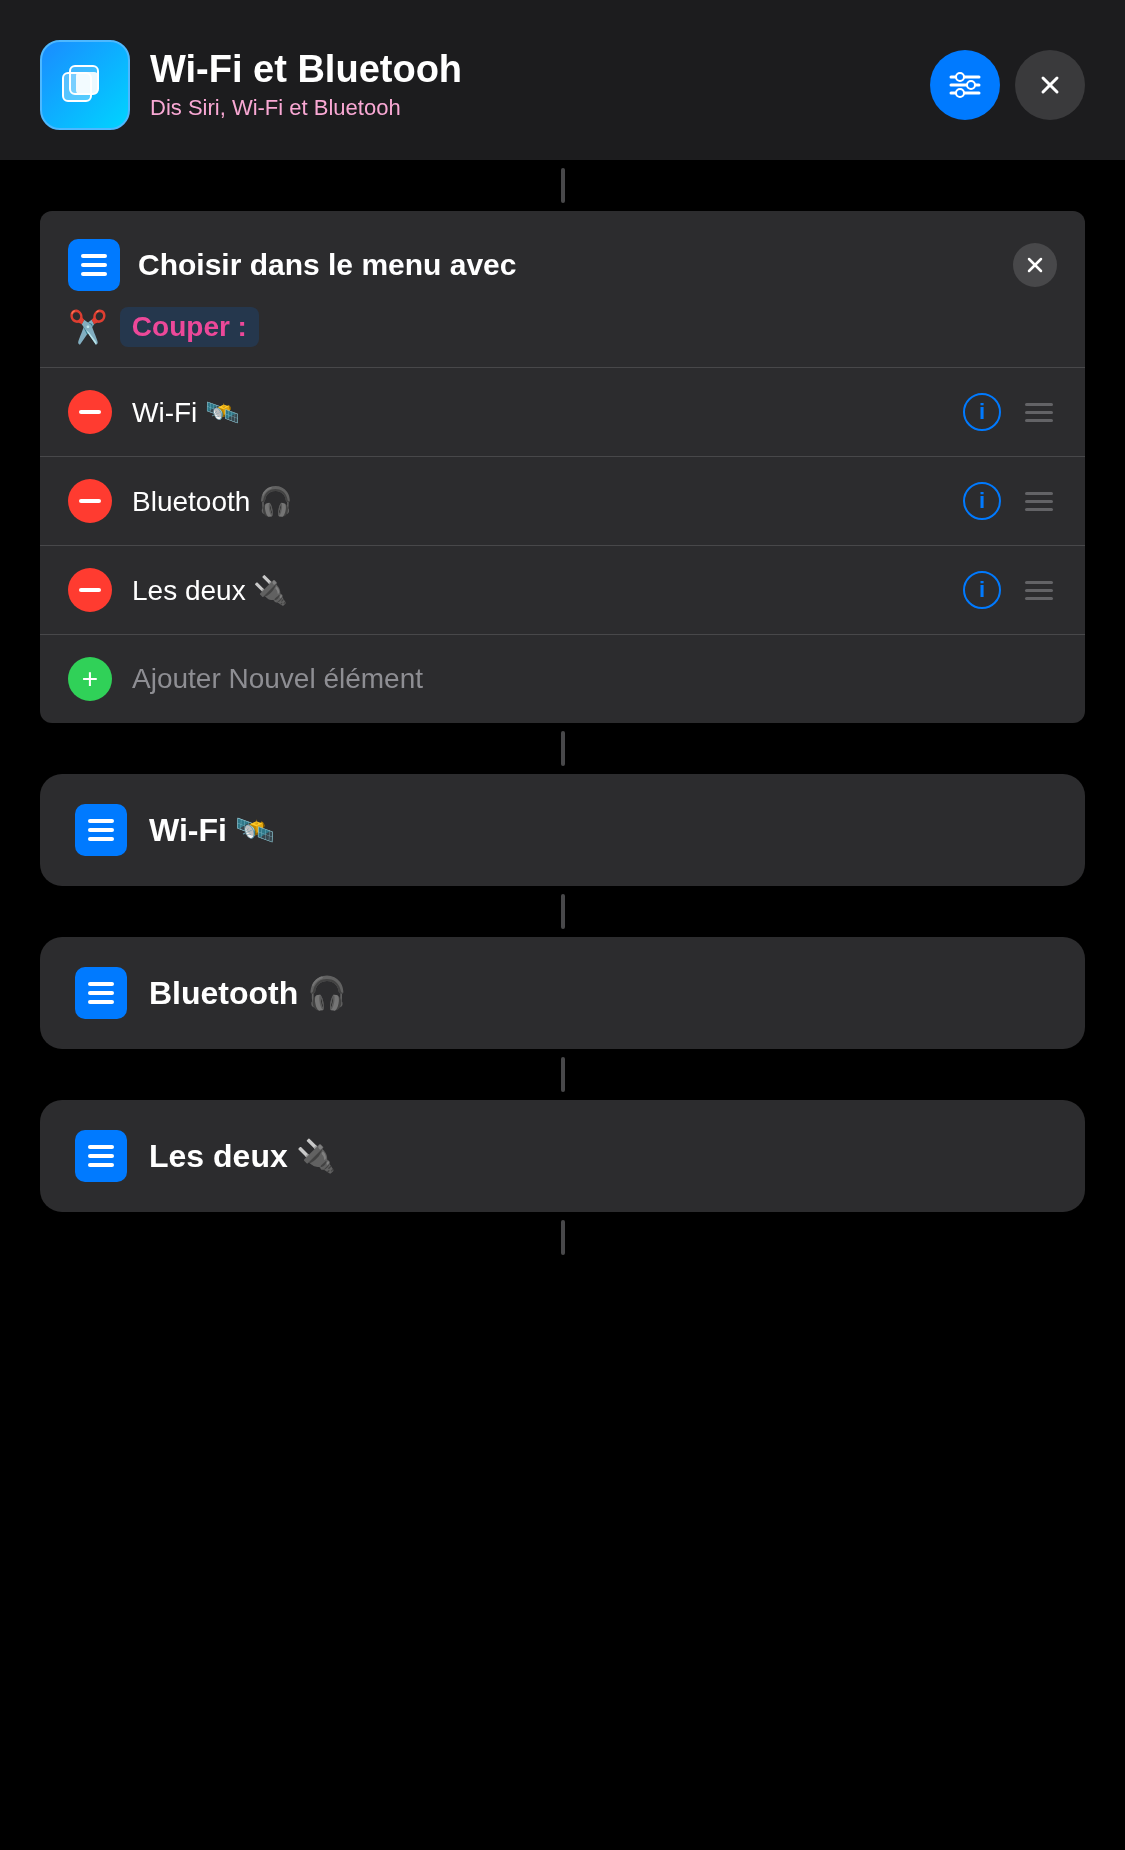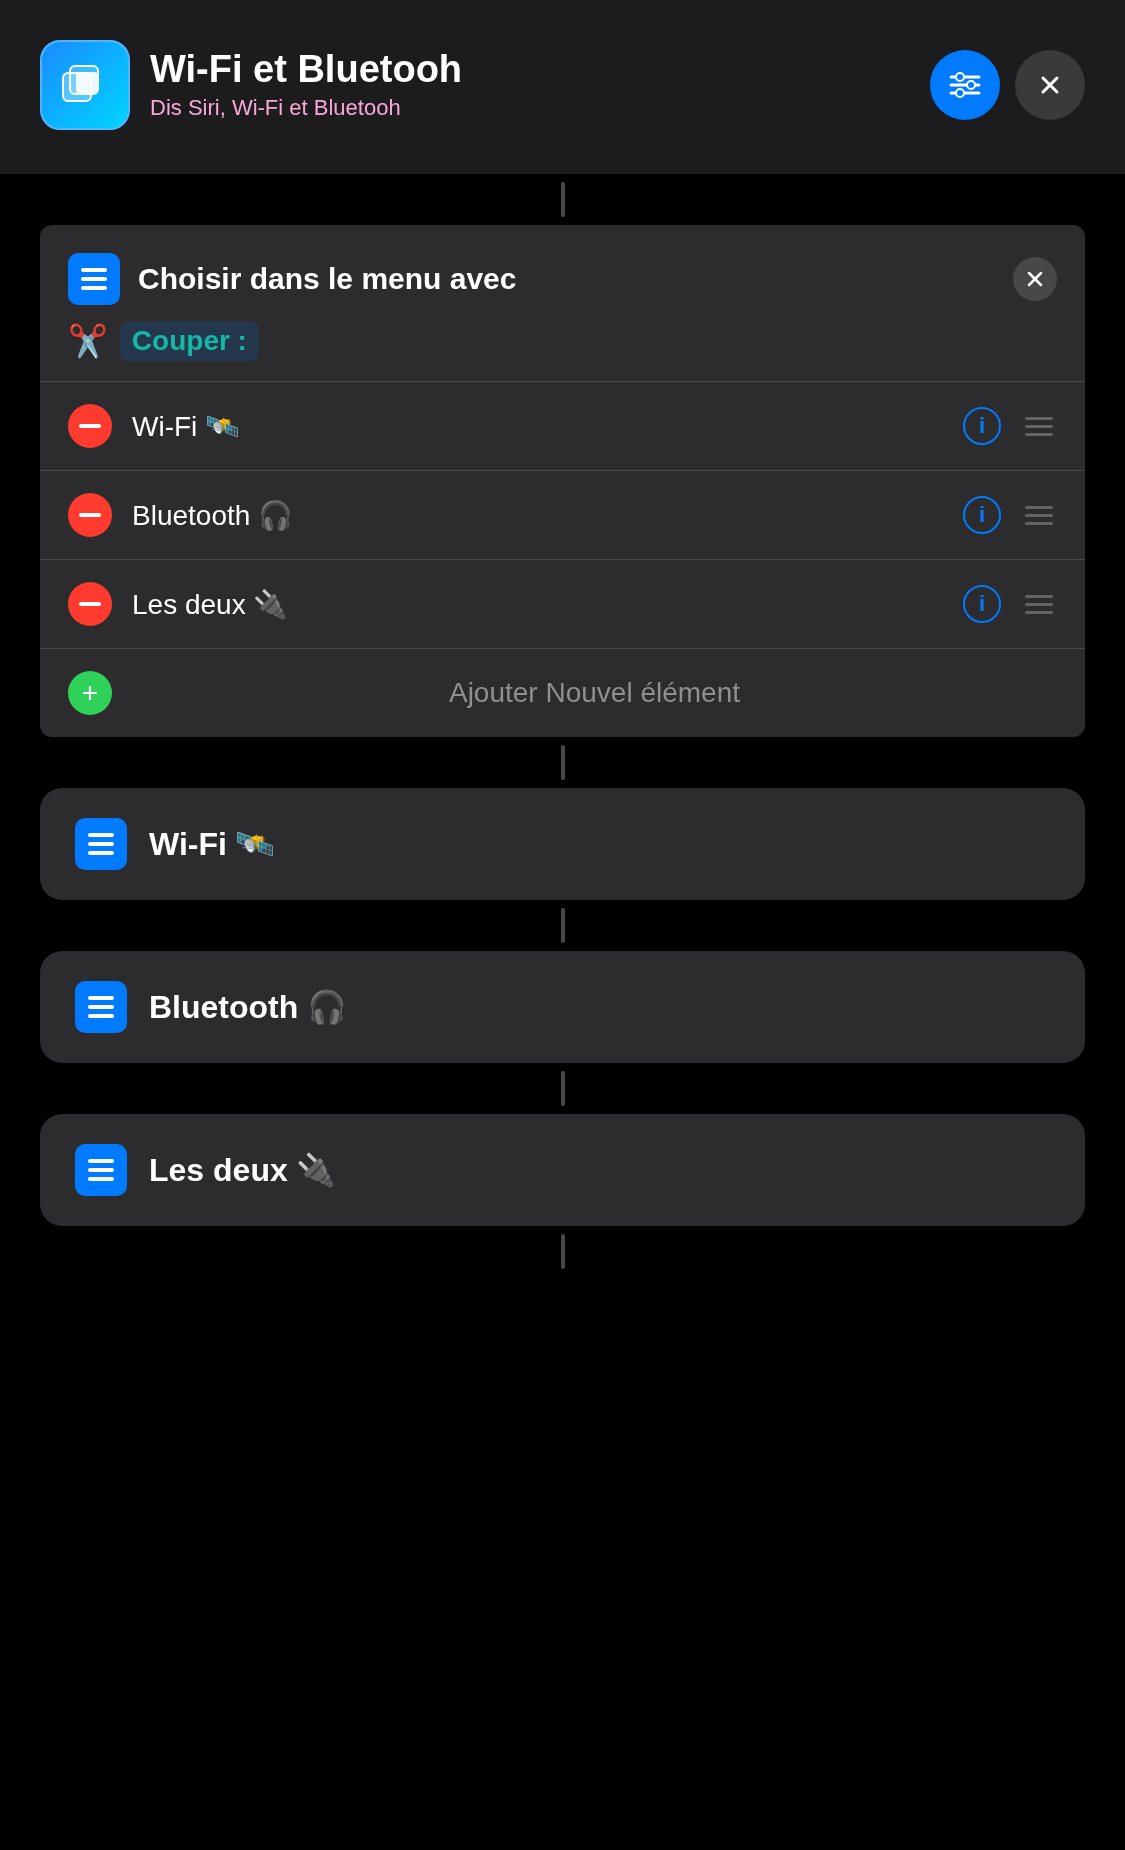--- a/index.html
+++ b/index.html
@@ -14,21 +14,21 @@
       width: 1125px;
       min-height: 1850px;
       color: #fff;
       overflow-x: hidden;
     }
 
     
     .header {
       display: flex;
       align-items: center;
-      padding: 40px 40px 44px 40px;
+      padding: 40px 40px 30px 40px;
       background: #1c1c1e;
       gap: 20px;
     }
 
     .app-icon {
       width: 90px;
       height: 90px;
       border-radius: 20px;
       background: linear-gradient(135deg, #1a8cff, #00d4ff);
       display: flex;
@@ -159,21 +159,21 @@
       gap: 12px;
     }
 
     .couper-scissors {
       font-size: 32px;
     }
 
     .couper-text {
       font-size: 28px;
       font-weight: 600;
-      color: #14b8a6;
+      color: #ec4899;
       background: rgba(0, 122, 255, 0.15);
       padding: 4px 12px;
       border-radius: 8px;
     }
 
     .menu-divider {
       height: 1px;
       background: #48484a;
       margin: 20px 0 0 0;
     }
@@ -228,21 +228,20 @@
     .menu-item-label {
       font-size: 28px;
       color: #fff;
       flex: 1;
     }
 
     .add-item-label {
       font-size: 28px;
       color: #8e8e93;
       flex: 1;
-      text-align: center;
     }
 
     .info-btn {
       width: 38px;
       height: 38px;
       border-radius: 50%;
       border: 2px solid #007aff;
       display: flex;
       align-items: center;
       justify-content: center;

